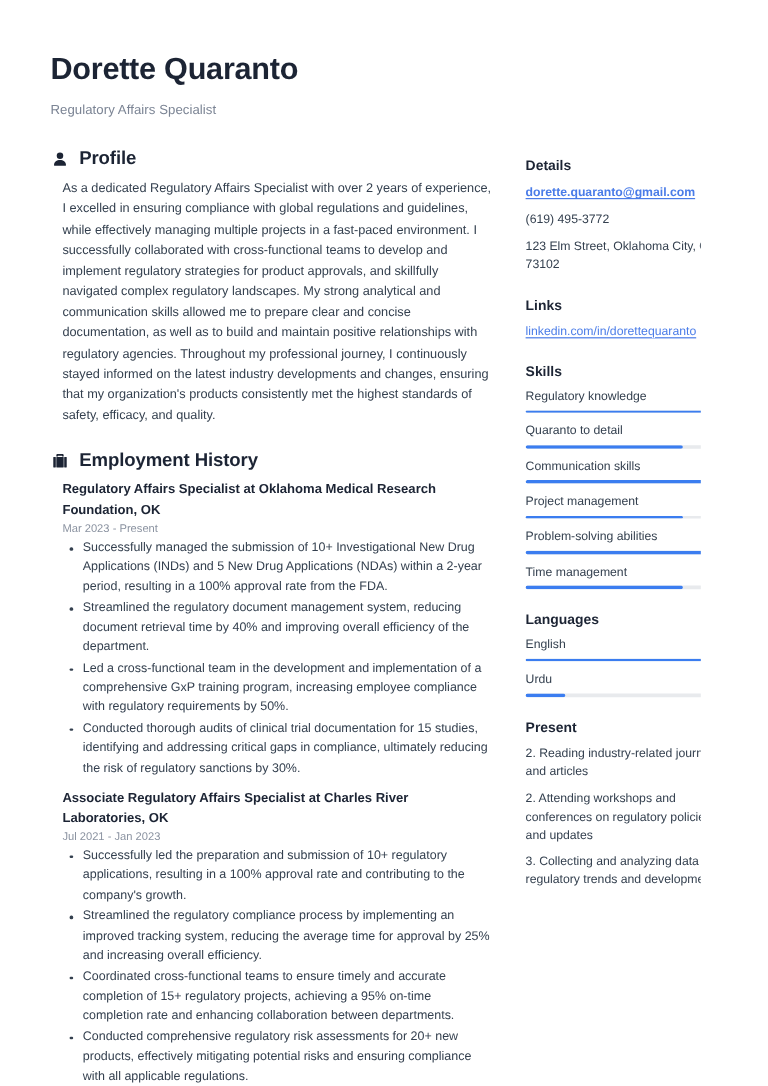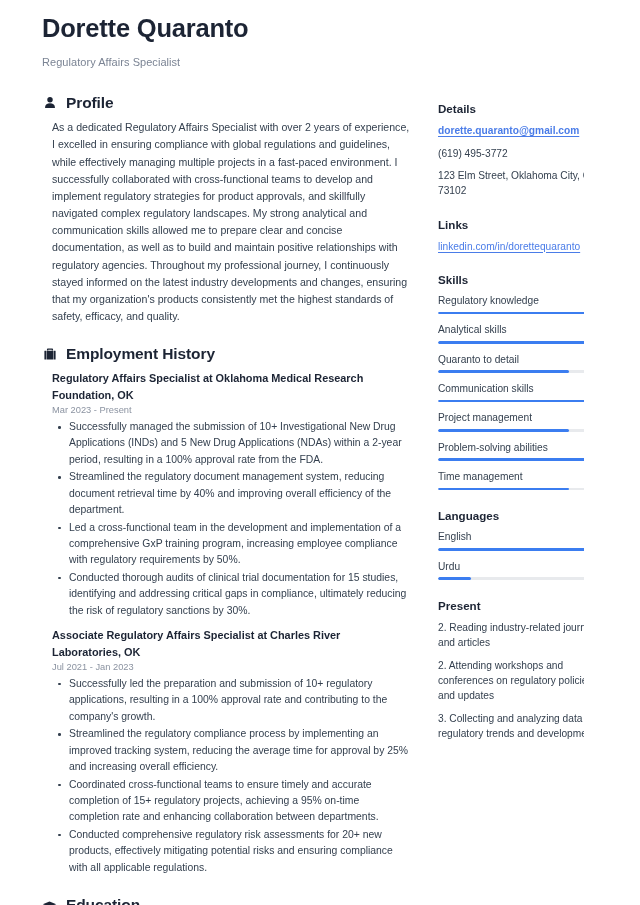--- a/index.html
+++ b/index.html
@@ -14,21 +14,21 @@
     font-family: "Liberation Sans", sans-serif;
     color: #2c3645;
     -webkit-font-smoothing: antialiased;
   }
 
   .page {
     position: relative;
     width: 584px;
     height: 905px;
     background: #ffffff;
-    padding: 14px 40px 0 42px;
+    padding: 44px 40px 0 42px;
     overflow: hidden;
   }
 
   
   .header { margin-bottom: 26px; }
 
   .name {
     font-size: 25.5px;
     font-weight: bold;
     letter-spacing: -0.2px;
@@ -296,26 +296,20 @@
       <div class="side-block">
         <div class="side-title">Skills</div>
 
         <div class="bar-row">
           <div class="bar-label">Regulatory knowledge</div>
           <div class="bar-track">
             <div class="bar-fill" style="width: 100%; background: rgb(59, 125, 240);"></div>
           </div>
         </div>
         <div class="bar-row">
-          <div class="bar-label">Analytical skills</div>
-          <div class="bar-track">
-            <div class="bar-fill" style="width: 100%; background: rgb(59, 125, 240);"></div>
-          </div>
-        </div>
-        <div class="bar-row">
           <div class="bar-label">Quaranto to detail</div>
           <div class="bar-track">
             <div class="bar-fill" style="width: 80%; background: rgb(59, 125, 240);"></div>
           </div>
         </div>
         <div class="bar-row">
           <div class="bar-label">Communication skills</div>
           <div class="bar-track">
             <div class="bar-fill" style="width: 100%; background: rgb(59, 125, 240);"></div>
           </div>

